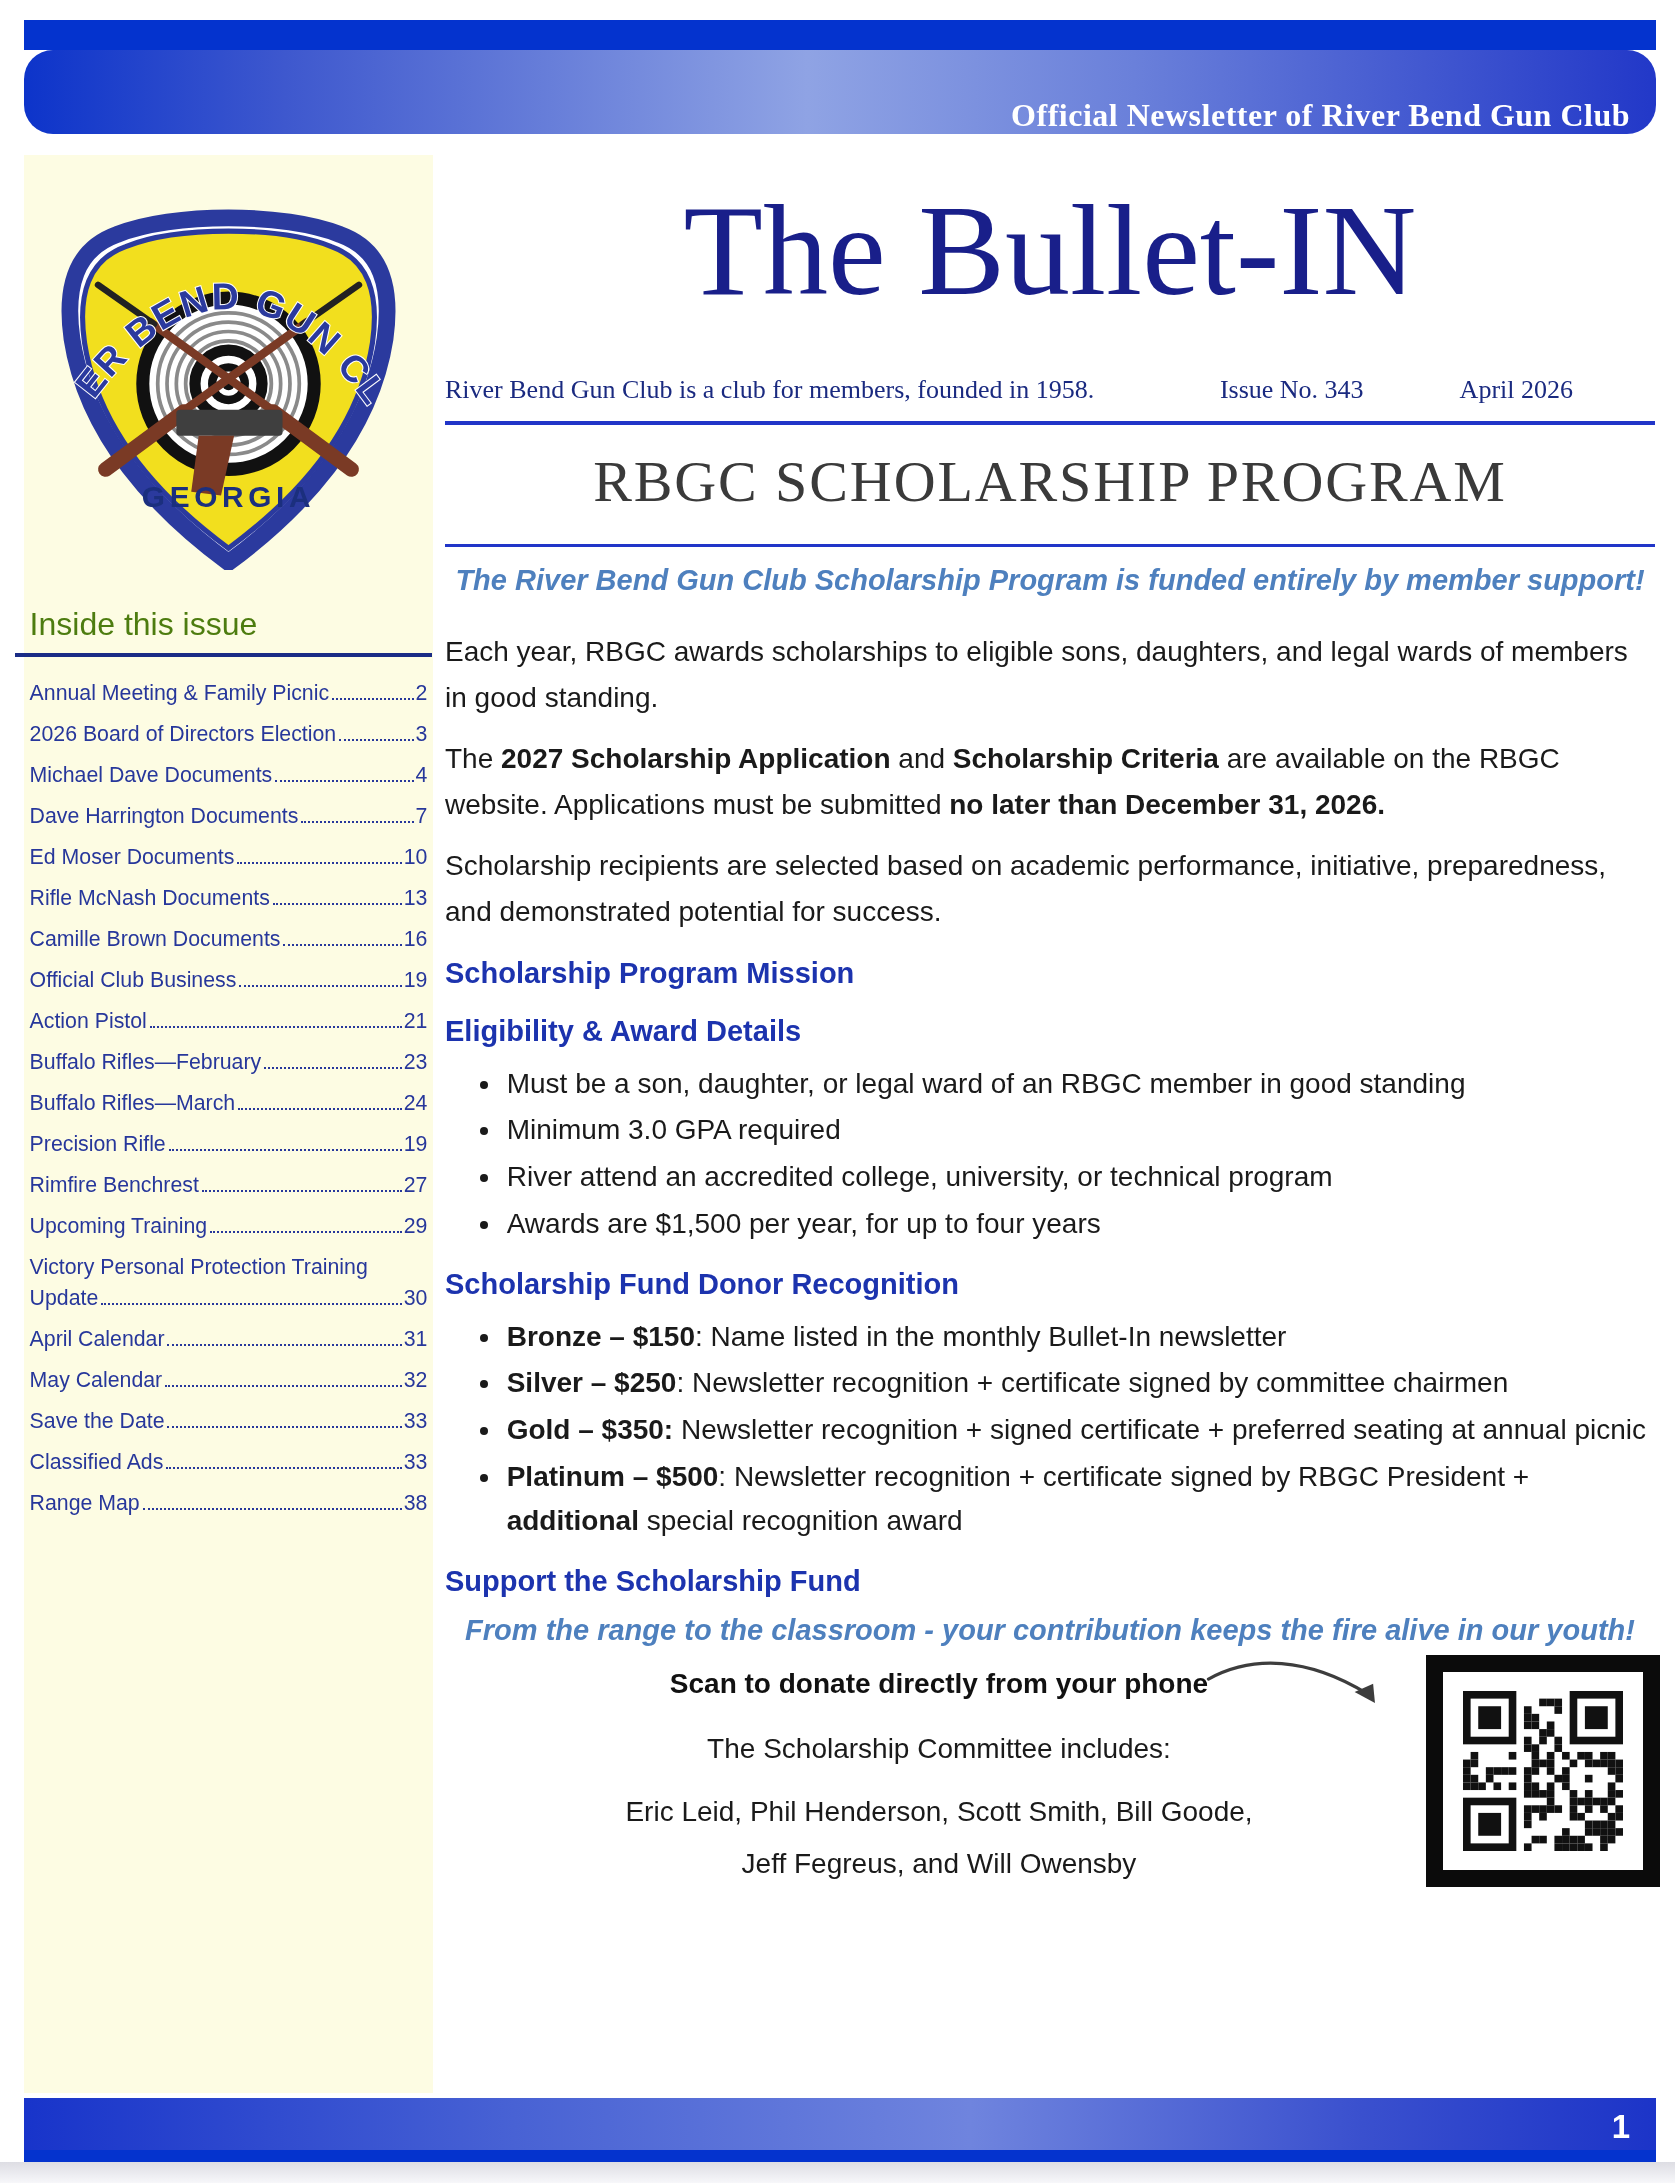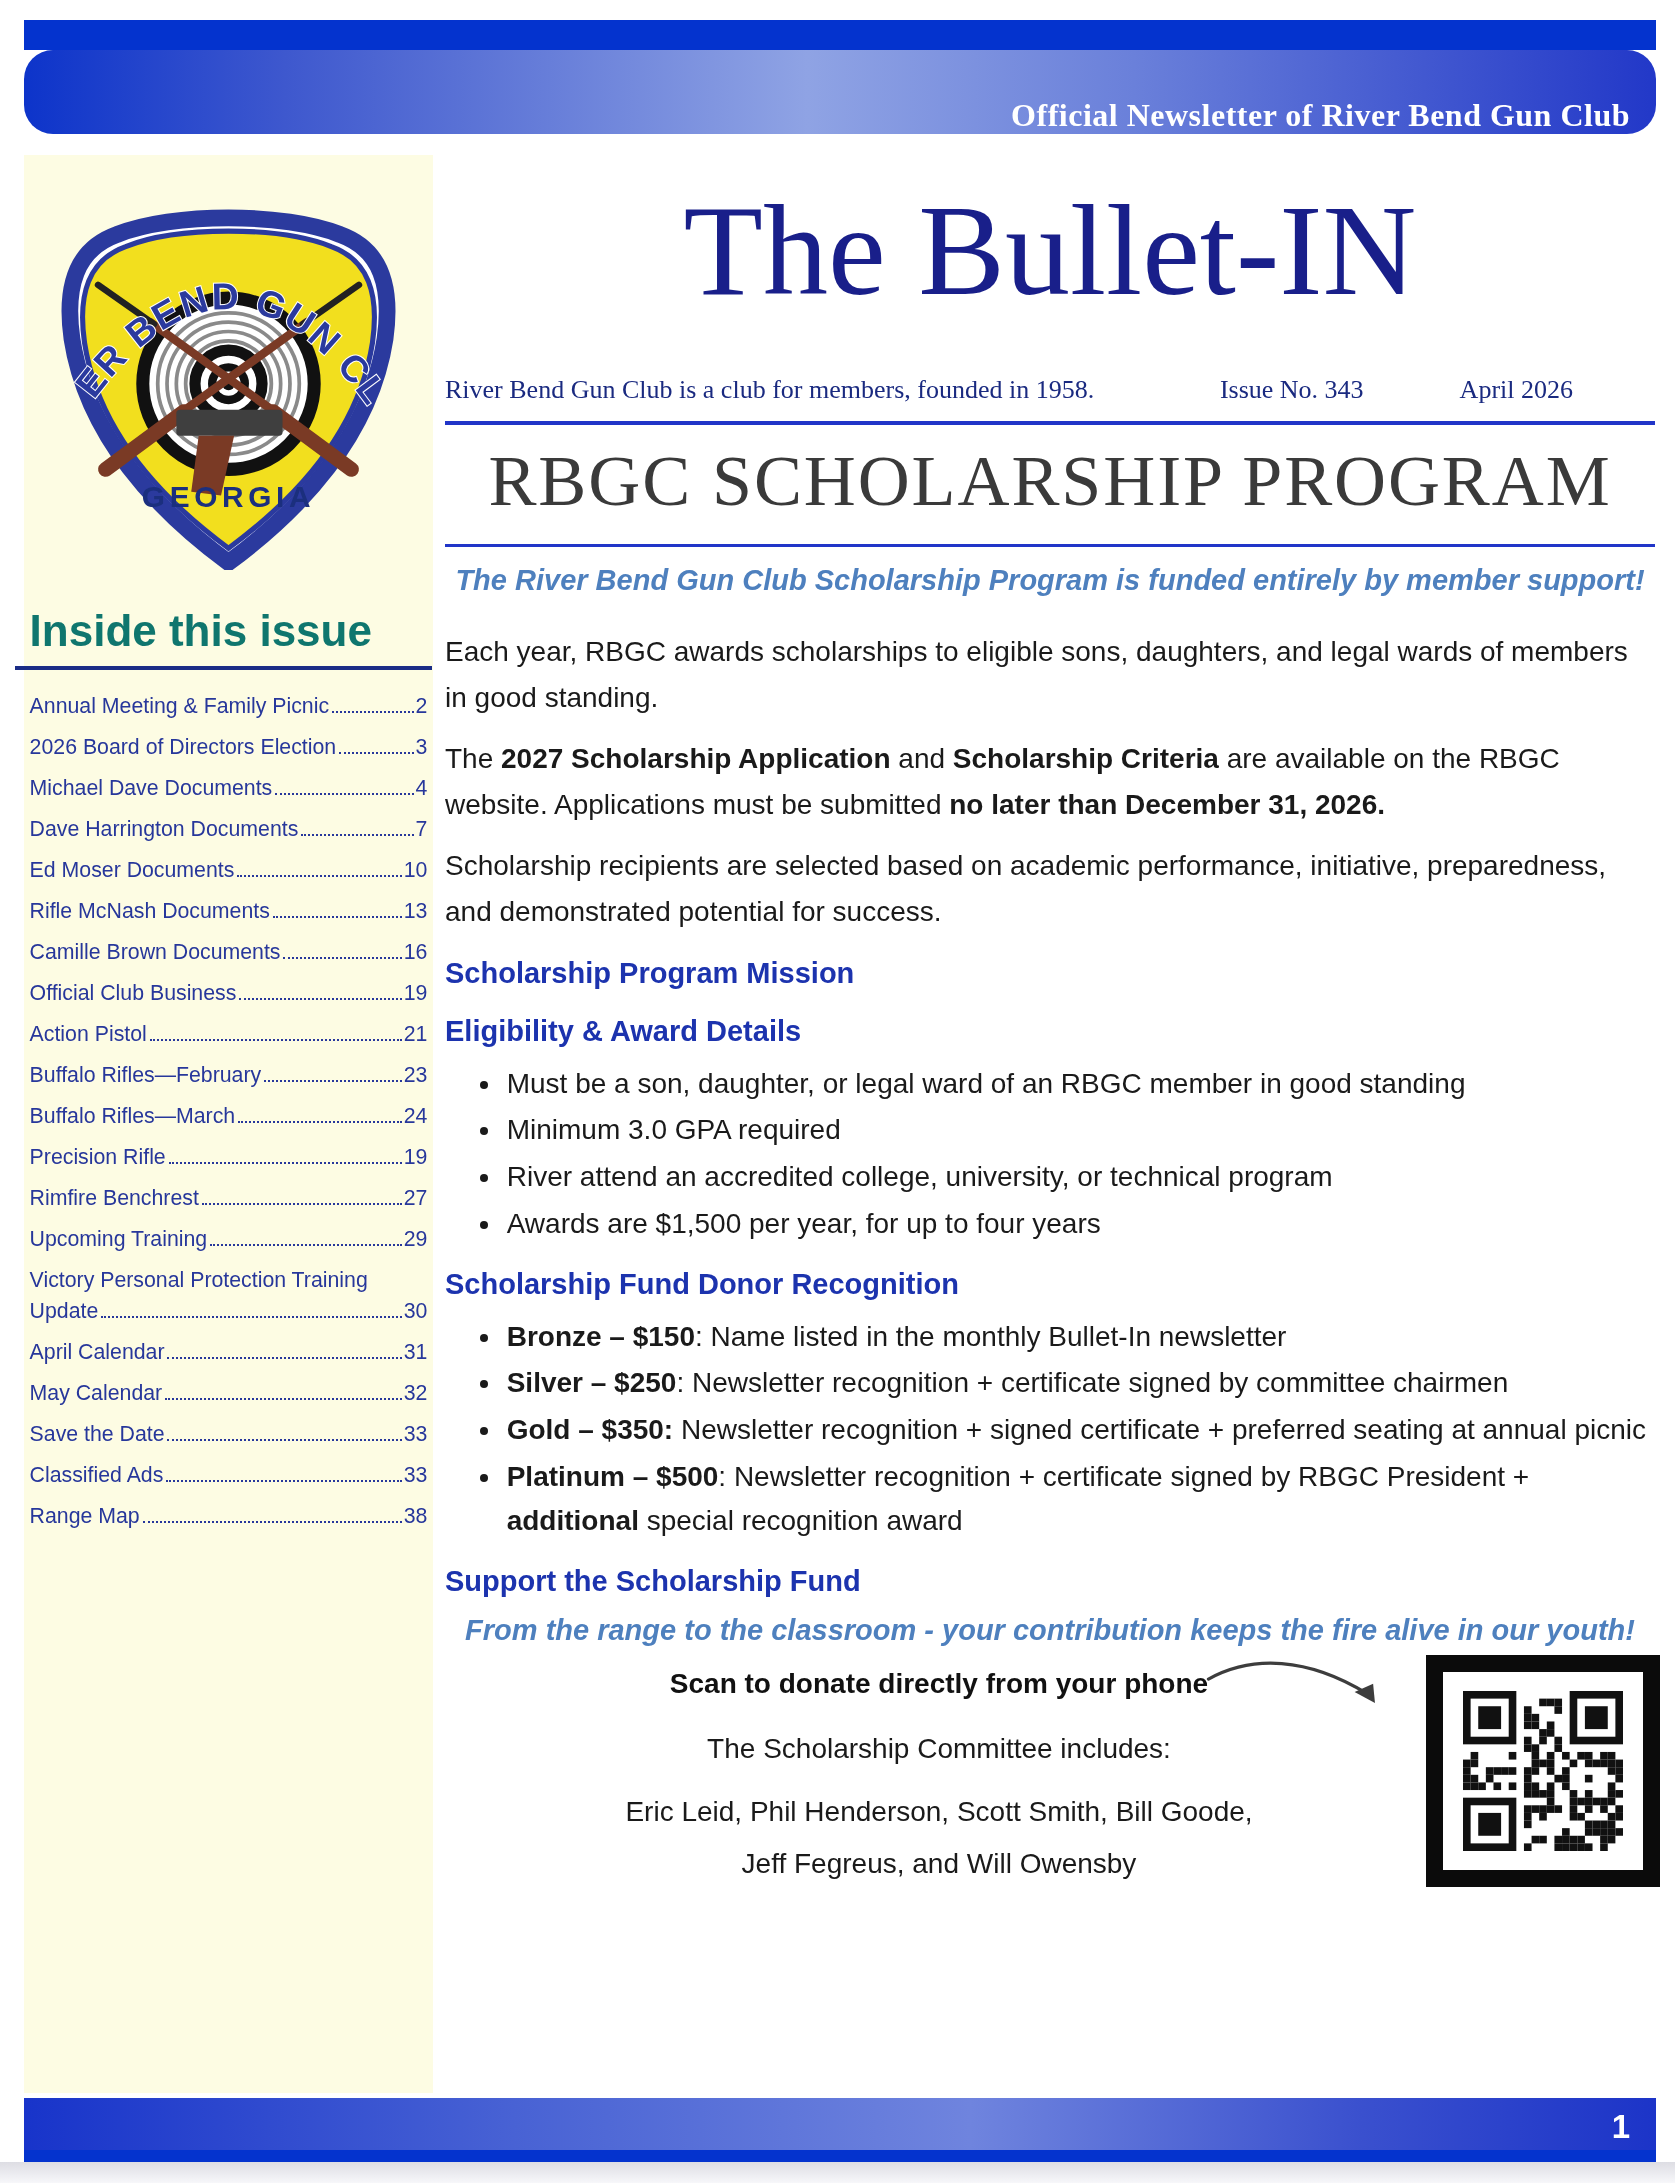--- a/index.html
+++ b/index.html
@@ -16,21 +16,21 @@
     display:flex;align-items:flex-end;justify-content:flex-end;border-radius:29px;
   }
   .banner-text{
     font-family:"Liberation Serif",serif;font-weight:bold;font-size:32px;color:#ffffff;
     padding-right:26px;letter-spacing:0.5px;
   }
   
   .sidebar{position:absolute;left:24px;top:155px;width:409px;height:1938px;background:var(--cream);}
   .logo-wrap{width:100%;text-align:center;padding-top:20.4px;}
   .toc-title{
-    font-size:44px;font-weight:bold;color:#0f766e;margin:33px 0 9.3px 5.6px;
+    font-size:32px;font-weight:normal;color:#4d7c0f;margin:33px 0 9.3px 5.6px;
   }
   .toc-rule{height:4.6px;background:#1A2C86;margin:0 0 24px -9.3px;width:417px;}
   .toc{padding:0 5.6px 0 5.6px;}
   .toc-row{display:flex;align-items:baseline;font-size:21.3px;color:var(--toc);margin-bottom:16px;}
   .toc-row .lbl{white-space:nowrap;}
   .leader{flex:1;border-bottom:2.8px dotted var(--toc);margin:0 1.9px 4.6px 2.8px;min-width:9.3px;}
   .toc-row .pg{white-space:nowrap;}
   .toc-row.wrap1{margin-bottom:5.6px;}
   
   .main{position:absolute;left:445px;top:181px;width:1210px;}
@@ -42,21 +42,21 @@
     display:flex;align-items:center;margin-top:54px;line-height:32px;
     font-family:"Liberation Serif",serif;font-size:26px;color:#1A2A80;
   }
   .dateline .issue{margin-left:auto;}
   .dateline .date{margin-left:96px;margin-right:82px;}
   .rule{height:3.7px;background:#2135C8;}
   .rule.r1{margin-top:15px;}
   .rule.r2{margin-top:28px;}
   .article-heading{
     margin:22px 0 0 0;text-align:center;font-family:"Liberation Serif",serif;font-weight:normal;
-    font-size:72px;line-height:69px;color:#3A3A3A;letter-spacing:1.9px;
+    font-size:58px;line-height:69px;color:#3A3A3A;letter-spacing:1.9px;
   }
   .tagline{
     margin-top:15px;text-align:center;font-style:italic;font-weight:bold;
     font-size:29px;line-height:37px;color:var(--tagline);
   }
   .para{font-size:28px;line-height:46px;color:#1A1A1A;margin:15px 0 0 0;}
   .para.first{margin-top:30px;}
   .section-heading{
     font-size:29px;line-height:39px;font-weight:bold;color:var(--accent);
     margin:18.6px 0 0 0;

